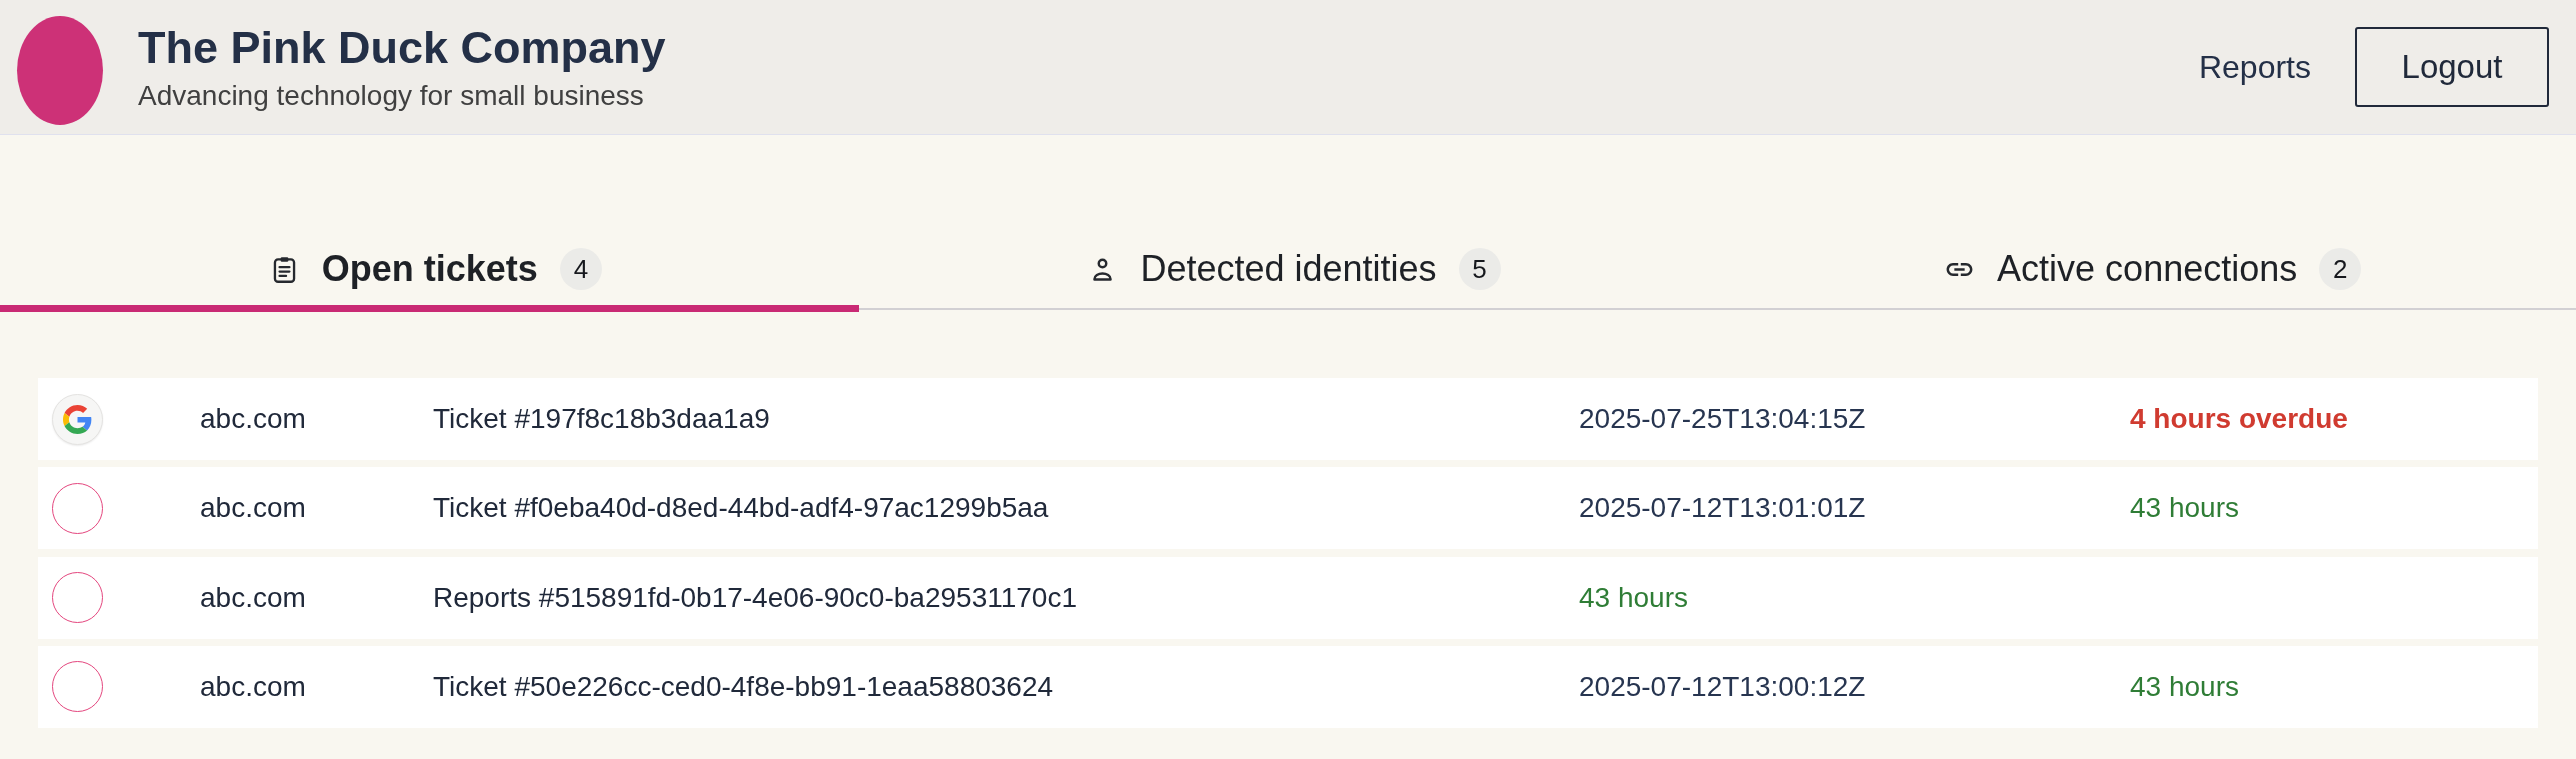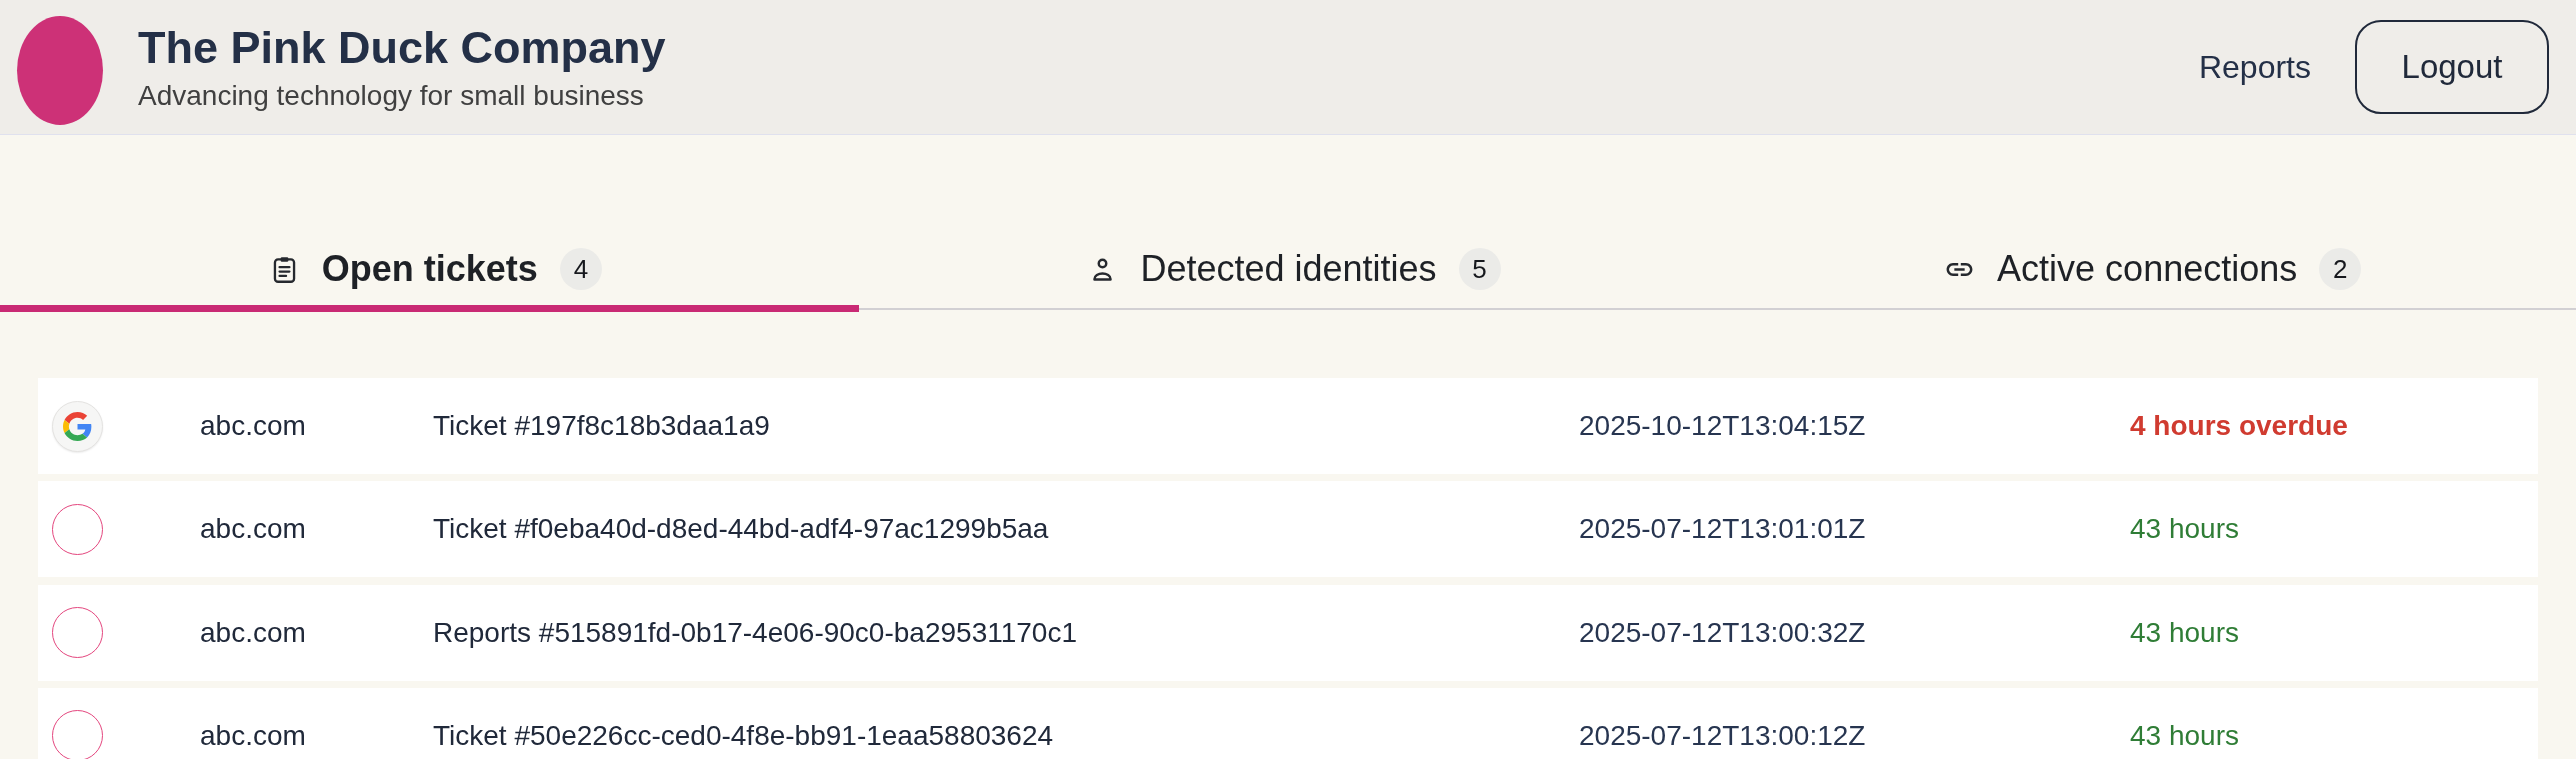--- a/index.html
+++ b/index.html
@@ -33,24 +33,24 @@
     font-size: 45px; font-weight: bold; color: #243047; letter-spacing: 0px;
   }
   .brand-subtitle { font-size: 28px; color: #404040; }
 
   .header-nav { display: flex; align-items: center; gap: 44px; }
   .reports-link {
     font-size: 32px; font-weight: normal; color: #243047;
     text-decoration: none; cursor: pointer;
   }
   .logout-button {
-    width: 194px; height: 94px;
+    width: 194px; height: 80px;
     background: transparent;
     border: 2.7px solid #20293a;
-    border-radius: 26px;
+    border-radius: 3px;
     font-family: "Liberation Sans", sans-serif;
     font-size: 33px; color: #20293a;
     cursor: pointer;
   }
 
   
   .tabs {
     display: grid;
     grid-template-columns: repeat(3, 1fr);
     padding-top: 91px;
@@ -89,21 +89,21 @@
     display: flex; align-items: center; justify-content: center;
     font-size: 26px; color: #16181d;
   }
 
   
   .ticket-list {
     margin: 66px 38px 0 38px;
     display: flex; flex-direction: column; gap: 7.3px;
   }
   .ticket-row {
-    height: 96px;
+    height: 82px;
     background: #ffffff;
     display: grid;
     grid-template-columns: 162px 233px 1146px 551px auto;
     align-items: center;
   }
   .cell-icon { padding-left: 13.6px; display: flex; align-items: center; }
   .row-avatar {
     width: 51px; height: 51px; border-radius: 50%;
     display: flex; align-items: center; justify-content: center;
   }
@@ -180,41 +180,40 @@
         <svg width="29" height="29" viewBox="0 0 48 48">
           <path fill="#EA4335" d="M24 9.5c3.54 0 6.71 1.22 9.21 3.6l6.85-6.85C35.9 2.38 30.47 0 24 0 14.62 0 6.51 5.38 2.56 13.22l7.98 6.19C12.43 13.72 17.74 9.5 24 9.5z"></path>
           <path fill="#4285F4" d="M46.98 24.55c0-1.57-.15-3.09-.38-4.55H24v9.02h12.94c-.58 2.96-2.26 5.48-4.78 7.18l7.73 6c4.51-4.18 7.09-10.36 7.09-17.65z"></path>
           <path fill="#FBBC05" d="M10.53 28.59c-.48-1.45-.76-2.99-.76-4.59s.27-3.14.76-4.59l-7.98-6.19C.92 16.46 0 20.12 0 24c0 3.88.92 7.54 2.56 10.78l7.97-6.19z"></path>
           <path fill="#34A853" d="M24 48c6.48 0 11.93-2.13 15.89-5.81l-7.73-6c-2.15 1.45-4.92 2.3-8.16 2.3-6.26 0-11.57-4.22-13.47-9.91l-7.98 6.19C6.51 42.62 14.62 48 24 48z"></path>
         </svg>
       </div>
     </div>
     <div class="cell-domain">abc.com</div>
     <div class="cell-ticket">Ticket #197f8c18b3daa1a9</div>
-    <div class="cell-date">2025-10-12T13:04:15Z</div>
+    <div class="cell-date">2025-07-25T13:04:15Z</div>
     <div class="cell-status overdue">4 hours overdue</div>
   </div>
 
   <div class="ticket-row">
     <div class="cell-icon">
       <div class="row-avatar unknown"></div>
     </div>
     <div class="cell-domain">abc.com</div>
     <div class="cell-ticket">Ticket #f0eba40d-d8ed-44bd-adf4-97ac1299b5aa</div>
     <div class="cell-date">2025-07-12T13:01:01Z</div>
     <div class="cell-status ok">43 hours</div>
   </div>
 
   <div class="ticket-row">
     <div class="cell-icon">
       <div class="row-avatar unknown"></div>
     </div>
     <div class="cell-domain">abc.com</div>
     <div class="cell-ticket">Reports #515891fd-0b17-4e06-90c0-ba29531170c1</div>
-    <div class="cell-date">2025-07-12T13:00:32Z</div>
     <div class="cell-status ok">43 hours</div>
   </div>
 
   <div class="ticket-row">
     <div class="cell-icon">
       <div class="row-avatar unknown"></div>
     </div>
     <div class="cell-domain">abc.com</div>
     <div class="cell-ticket">Ticket #50e226cc-ced0-4f8e-bb91-1eaa58803624</div>
     <div class="cell-date">2025-07-12T13:00:12Z</div>

